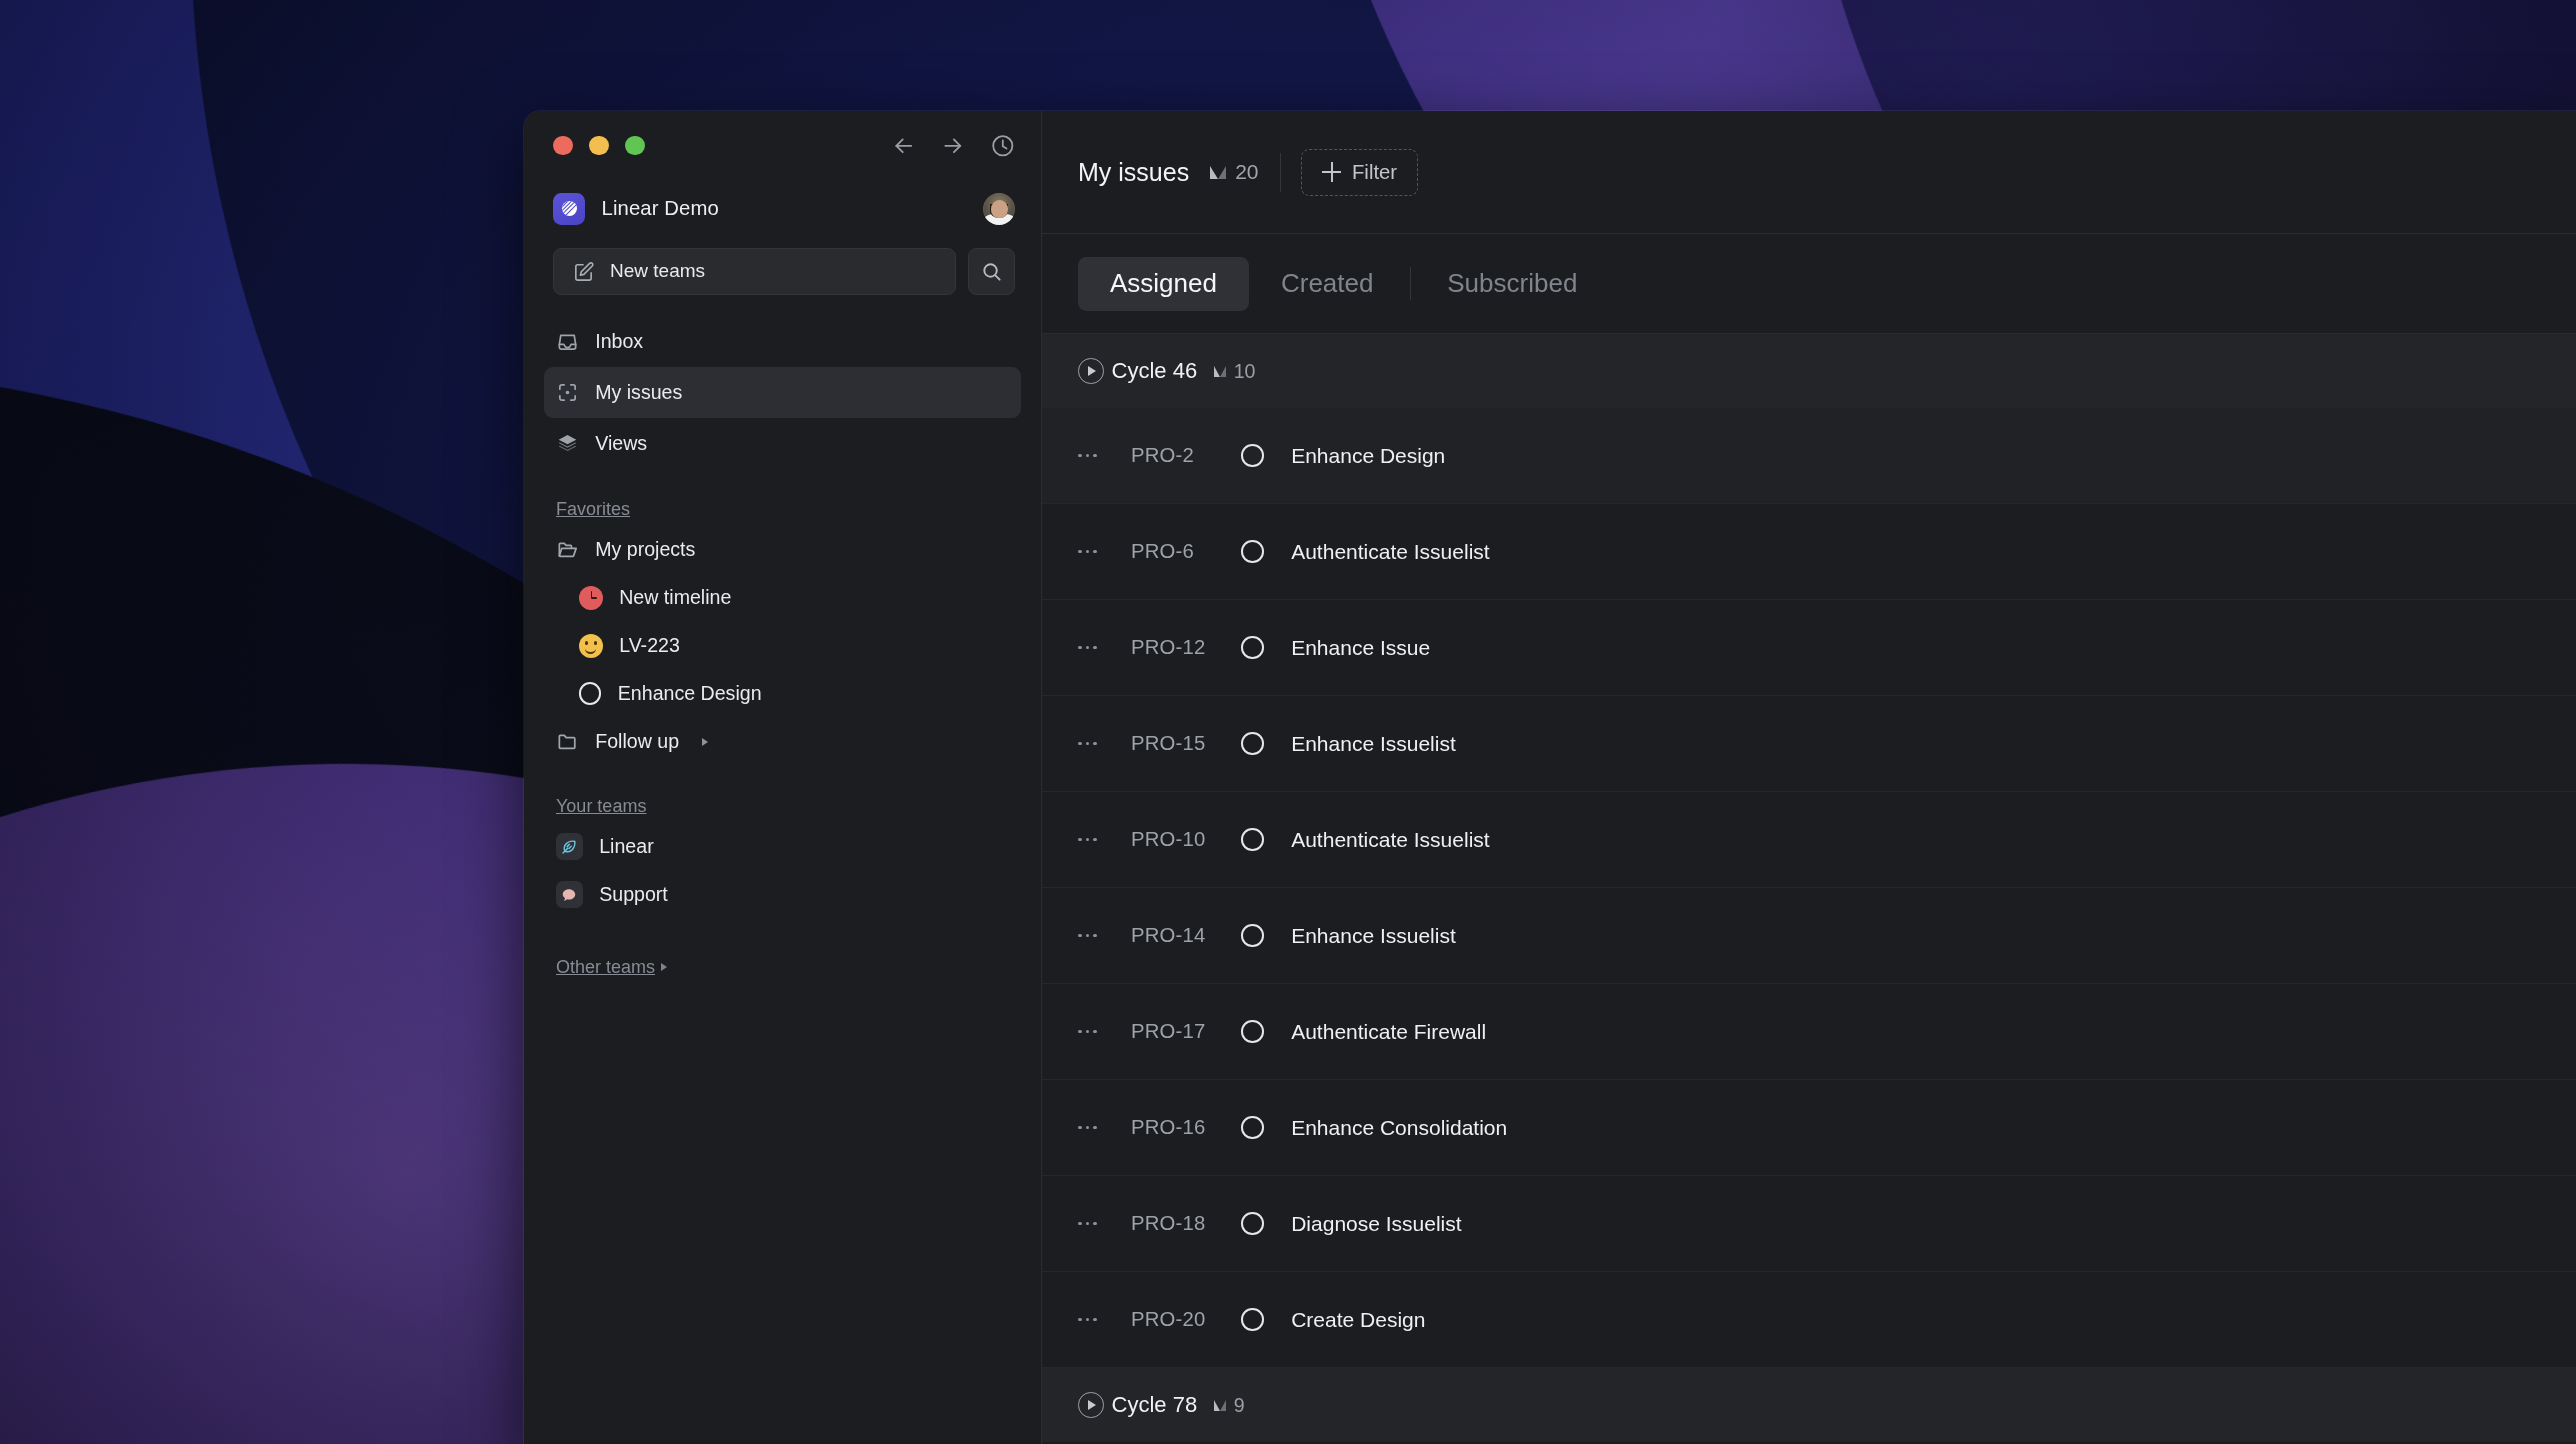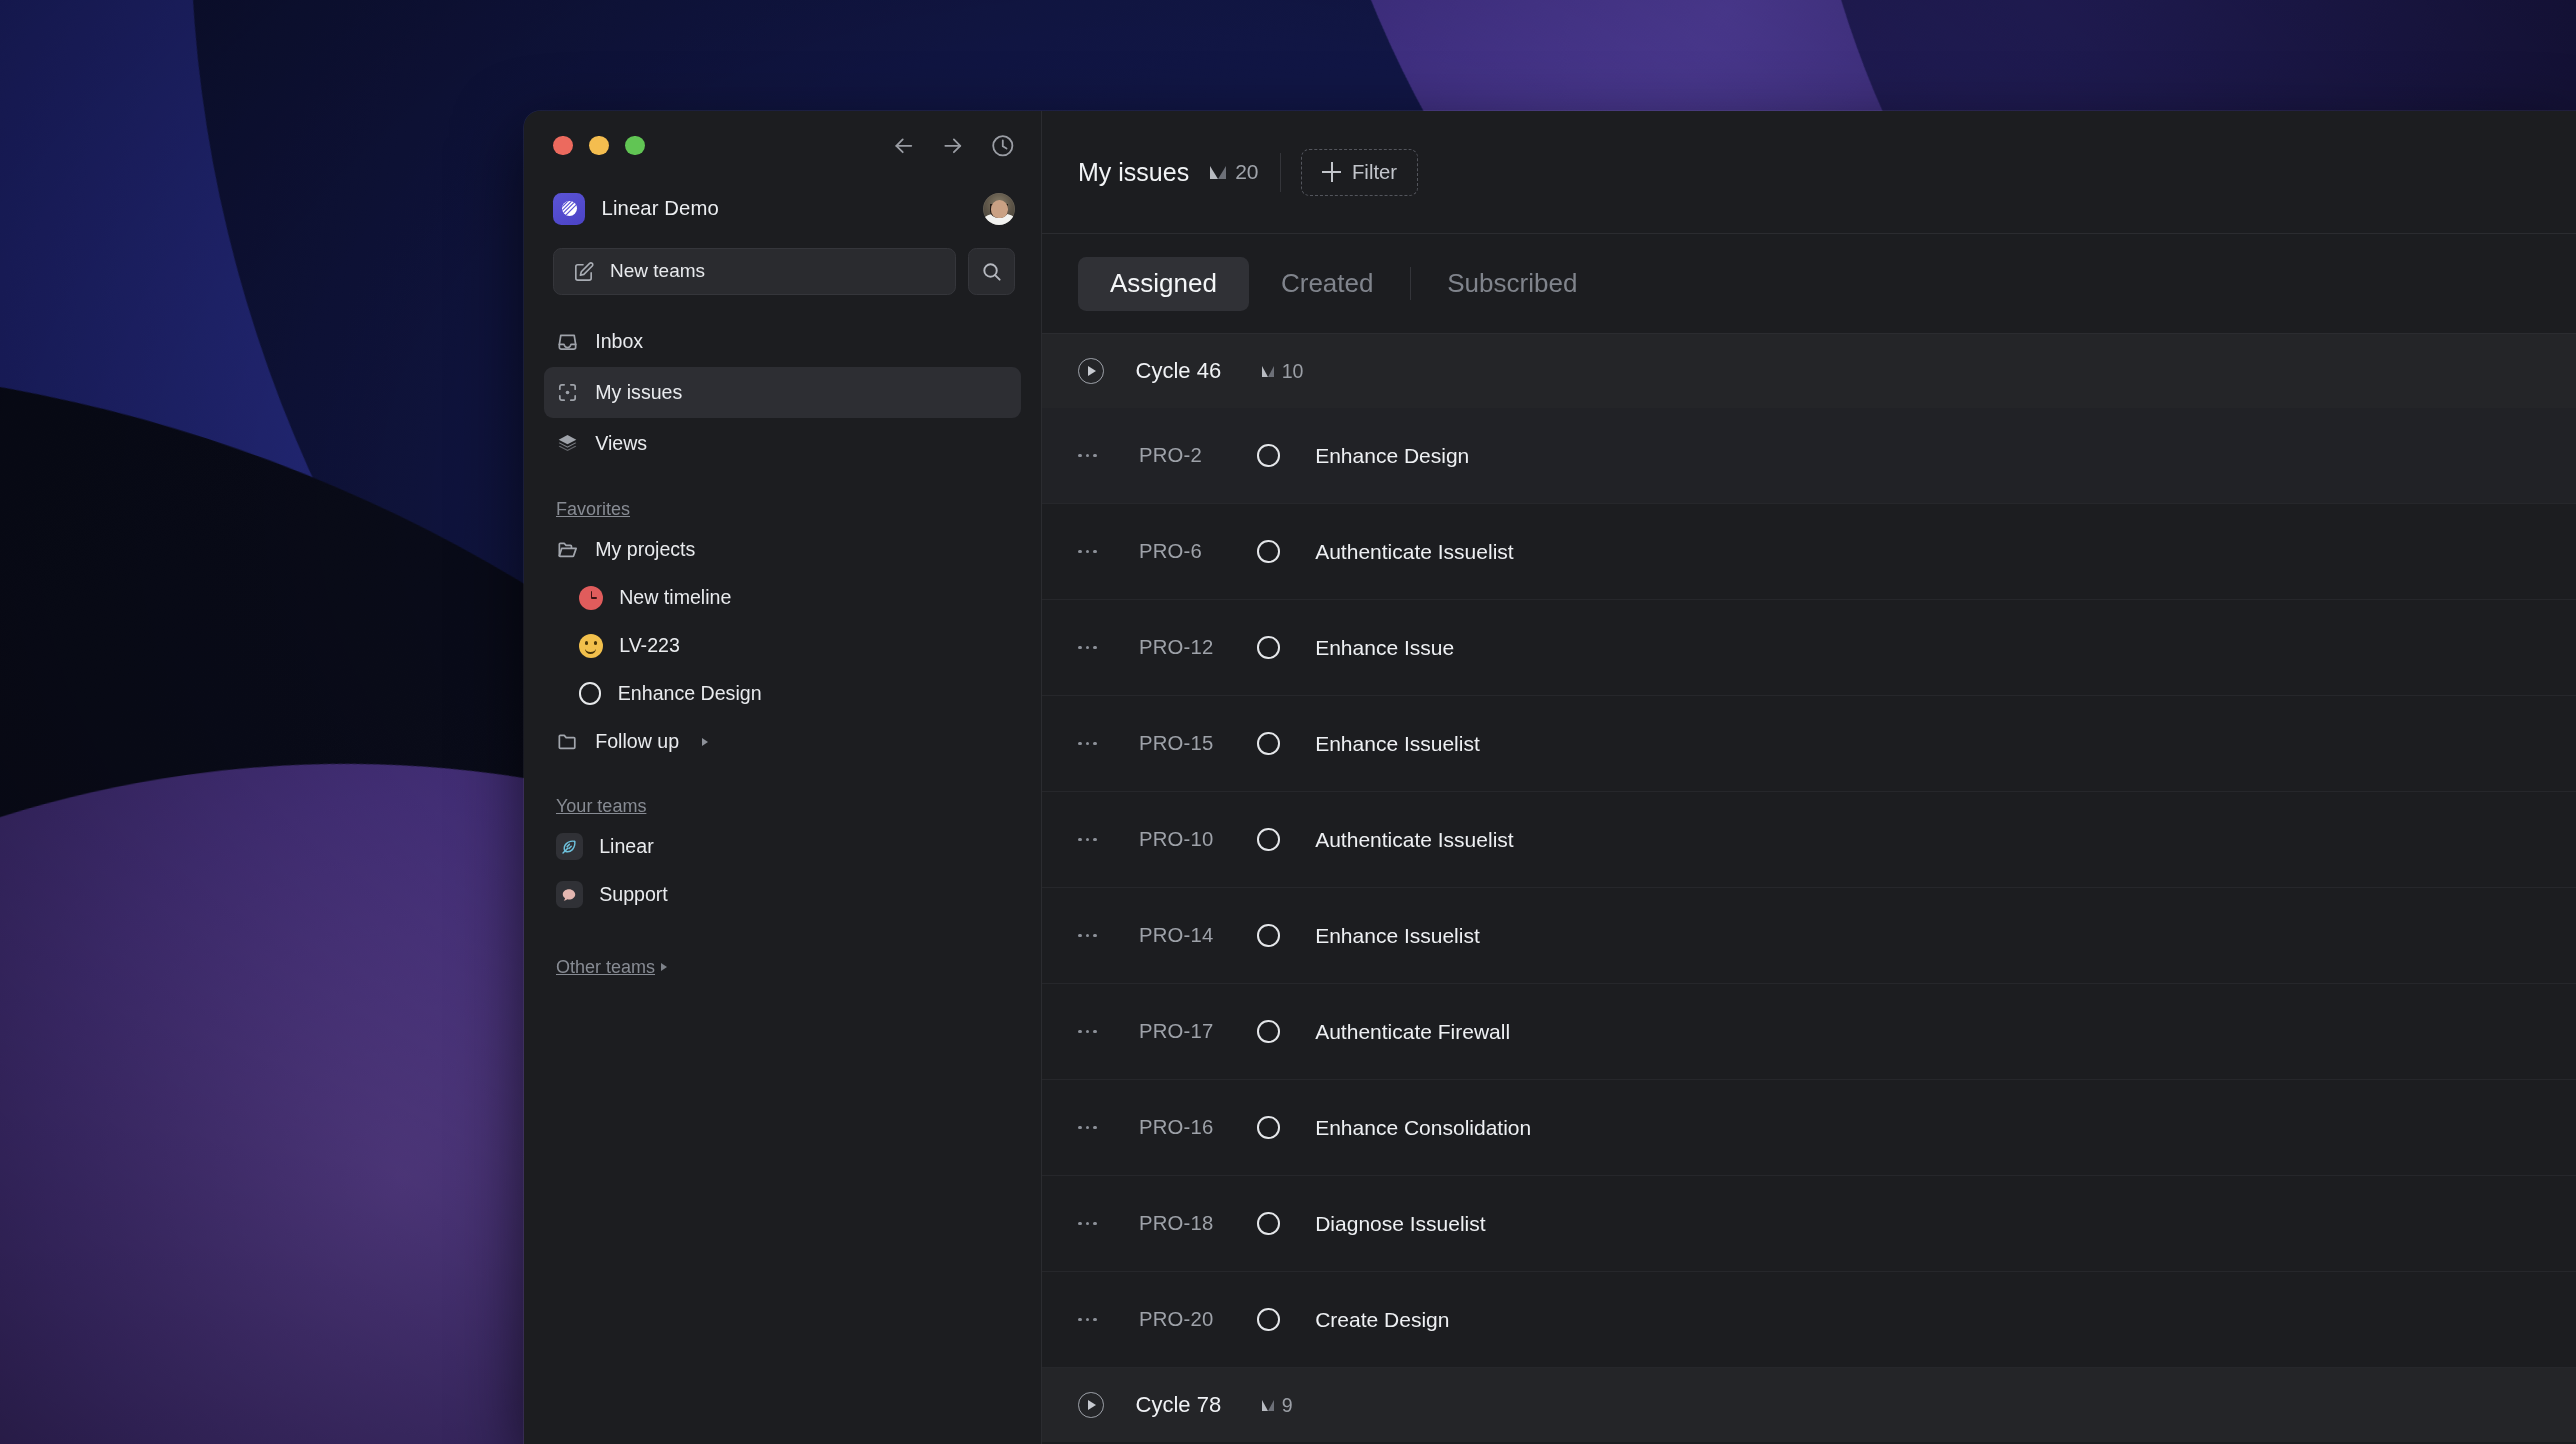--- a/index.html
+++ b/index.html
@@ -302,21 +302,21 @@
   }
   .tab.active { background: #303136; color: #f4f6f8; font-weight: 500; }
   .tab-sep { width: 0.8px; height: 33px; background: #34353a; margin: 0 4.5px; }
 
   .issue-list { flex: 1 1 auto; overflow: hidden; }
 
   .cycle-row {
     height: 74px;
     display: flex; align-items: center;
     padding: 0 36px;
-    gap: 32px;
+    gap: 8px;
     background: #242528;
   }
   .cycle-icon {
     width: 25.6px; height: 25.6px; border-radius: 50%;
     border: 1.9px solid #9da1a8;
     display: flex; align-items: center; justify-content: center;
     flex: 0 0 25.6px;
   }
   .cycle-icon .play {
     width: 0; height: 0;
@@ -331,21 +331,21 @@
     color: #9b9fa6; font-size: 19.6px; margin-left: 9px;
   }
   .tri-half.sm {
     border-left-width: 6.8px; border-right-width: 6.8px; border-bottom-width: 11.3px;
   }
 
   .issue-row {
     height: 96px;
     display: flex; align-items: center;
     padding: 0 36px;
-    gap: 16px;
+    gap: 8px;
     border-bottom: 0.8px solid #26272b;
     background: #1c1d20;
   }
   .issue-row.highlight { background: #212226; }
   .dots {
     width: 39px; flex: 0 0 39px;
     display: flex; align-items: center; gap: 3.8px;
     color: #8d9199;
   }
   .dots i { width: 3.8px; height: 3.8px; border-radius: 50%; background: #8d9199; display:block; }

